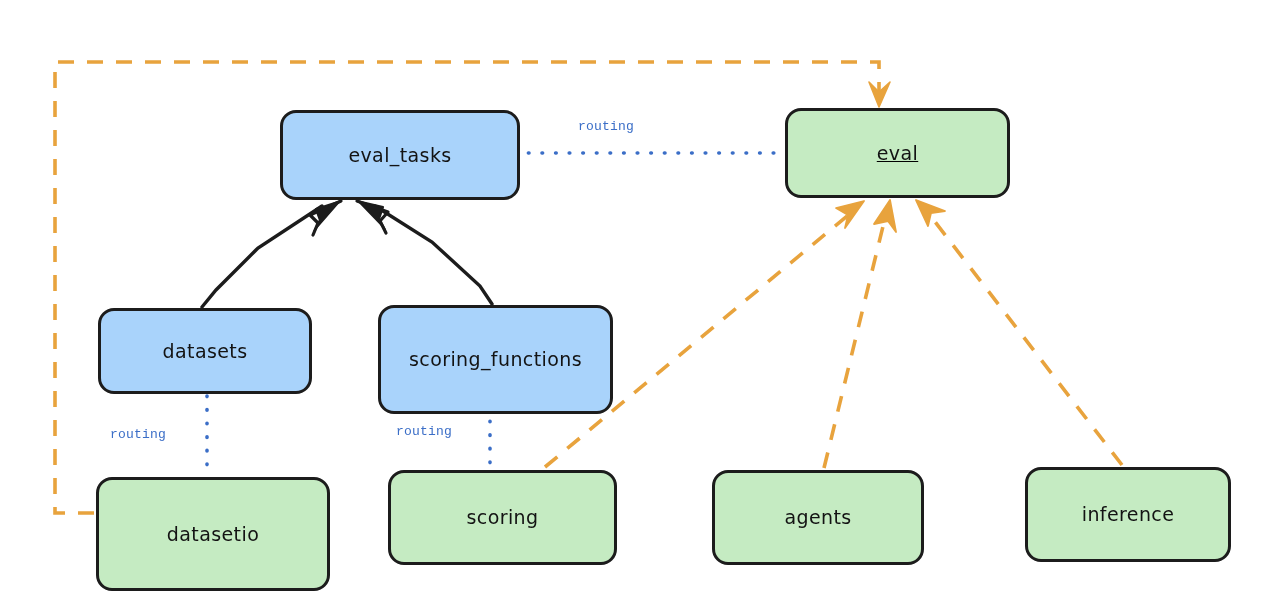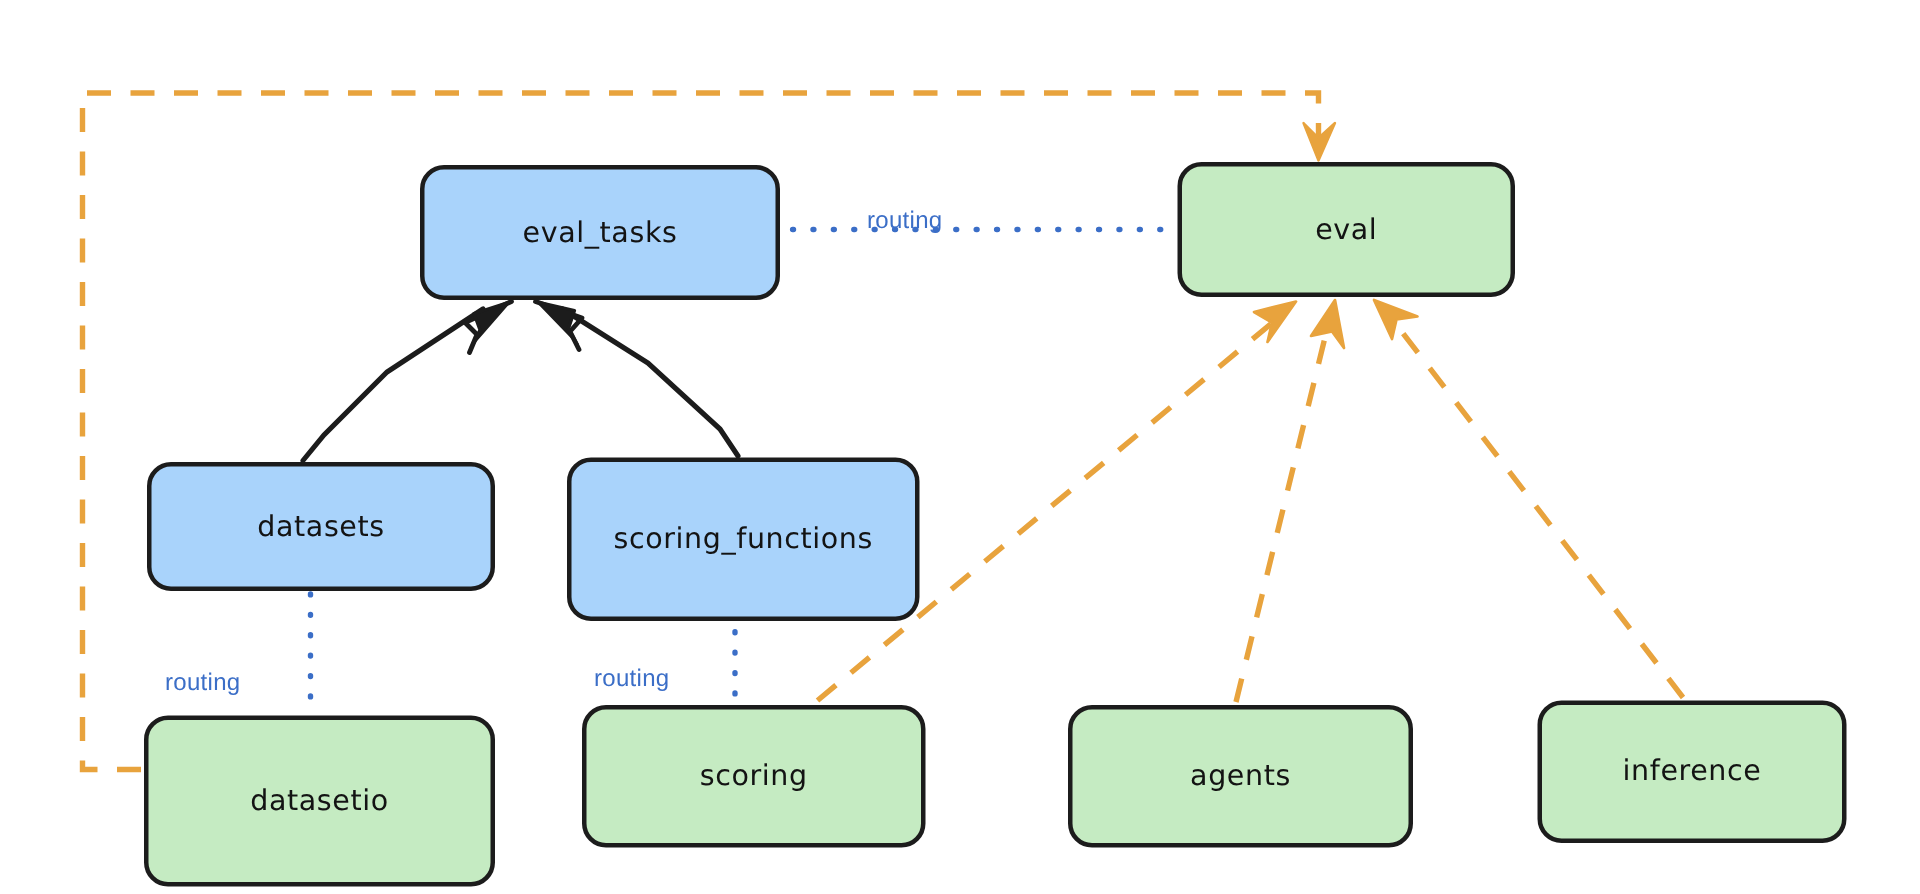--- a/index.html
+++ b/index.html
@@ -46,27 +46,26 @@
     white-space: nowrap;
   }
   .node.api {
     background: #a9d3fb;
   }
   .node.provider {
     background: #c5ebc2;
   }
   .edge-label {
     position: absolute;
-    font-family: Liberation Sans, sans-serif;
-    font-size: 16px;
+    font-family: Liberation Mono, monospace;
+    font-size: 13px;
     color: #3b6ec7;
     white-space: nowrap;
     letter-spacing: 0.2px;
     line-height: 1;
-    margin-top: 20px;
   }
 </style>
 </head>
 <body>
 
 <div id="canvas">
 
   <svg id="edge-layer" viewBox="0 0 1280 596" width="1280" height="596" xmlns="http://www.w3.org/2000/svg">
 
     <g>
@@ -112,41 +111,41 @@
       <path d="M 1122,465 L 929,214" fill="none" stroke="#e8a33d" stroke-width="3.6" stroke-linecap="butt" stroke-dasharray="16 13"></path>
       <path d="M 916,200 L 928,226 L 931,213 L 945,211 Z" fill="#e8a33d" stroke="#e8a33d" stroke-width="1.8" stroke-linejoin="round"></path>
     </g>
 
   </svg>
 
   <div class="node api" style="left:232px; top:110px; width:240px; height:90px;margin-left:48px;">
     <span class="node-label">eval_tasks</span>
   </div>
 
-  <div class="node provider" style="left:785px; top:108px; width:225px; height:90px;">
+  <div class="node provider" style="left:785px; top:108px; width:225px; height:90px;text-decoration:underline;">
     <span class="node-label">eval</span>
   </div>
 
-  <div class="node api" style="left:98px; top:308px; width:232px; height:86px;">
+  <div class="node api" style="left:98px; top:308px; width:214px; height:86px;">
     <span class="node-label">datasets</span>
   </div>
 
   <div class="node api" style="left:378px; top:305px; width:235px; height:109px;">
     <span class="node-label">scoring_functions</span>
   </div>
 
   <div class="node provider" style="left:96px; top:477px; width:234px; height:114px;">
     <span class="node-label">datasetio</span>
   </div>
 
   <div class="node provider" style="left:388px; top:470px; width:229px; height:95px;">
     <span class="node-label">scoring</span>
   </div>
 
-  <div class="node provider" style="left:712px; top:470px; width:230px; height:95px;align-items:center;">
+  <div class="node provider" style="left:712px; top:470px; width:212px; height:95px;align-items:center;">
     <span class="node-label">agents</span>
   </div>
 
   <div class="node provider" style="left:1025px; top:467px; width:206px; height:95px;">
     <span class="node-label">inference</span>
   </div>
 
   <div class="edge-label" style="left:578px; top:120px;">routing</div>
 
   <div class="edge-label" style="left:110px; top:428px;">routing</div>

